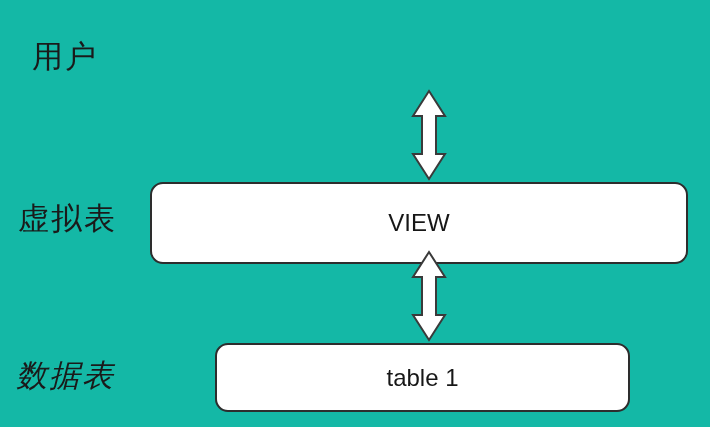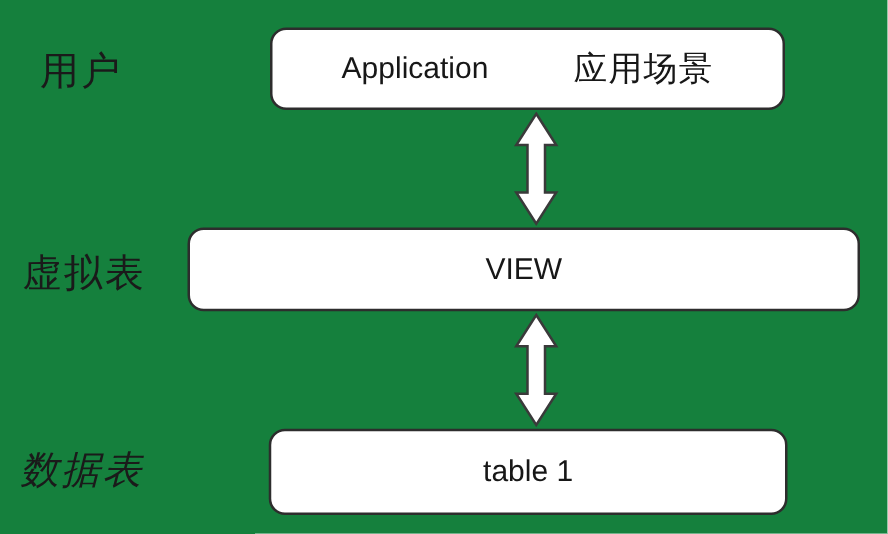--- a/index.html
+++ b/index.html
@@ -1,20 +1,20 @@
 <!DOCTYPE html>
 <html><head>
 <meta charset="utf-8">
 <style>
   html, body { margin: 0; padding: 0; background: #ffffff; }
   .canvas {
     position: relative;
     width: 710px;
     height: 427px;
-    background: #15803d;
+    background: #14b8a6;
     font-family: "Liberation Sans", sans-serif;
     color: #171717;
     overflow: hidden;
   }
   .row-label {
     position: absolute;
     font-size: 31px;
     font-weight: 500;
     letter-spacing: 2px;
     color: #1a1a1a;
@@ -29,44 +29,40 @@
     background: #ffffff;
     border: 2px solid #2d2d2d;
     border-radius: 13px;
     font-size: 24px;
     color: #171717;
     white-space: nowrap;
   }
   .cjk-lg { font-size: 27px; letter-spacing: 1px; }
   .node-text { display: inline-block; }
   #app-box    { left: 216px; top: 22px;  width: 412px; height: 66px; gap: 68px; }
-  #view-box   { left: 150px; top: 182px; width: 538px; height: 67px; gap: 88px; }
+  #view-box   { left: 150px; top: 182px; width: 538px; height: 82px; gap: 88px; }
   #tables-box { left: 215px; top: 343px; width: 415px; height: 69px; gap: 52px; text-align: right; }
   #label-user    { left: 32px; top: 36px; }
   #label-virtual { left: 18px; top: 198px; }
   #label-data    { left: 16px; top: 355px; font-style: italic; }
   .arrow {
     position: absolute;
     width: 40px;
     height: 92px;
   }
   #arrow-1 { left: 409px; top: 89px; }
   #arrow-2 { left: 409px; top: 250px; }
 </style>
 </head>
 <body>
 
 <div class="canvas">
 
   <div class="row-label" id="label-user">用户</div>
 
-  <div class="node" id="app-box">
-    <span class="node-text">Application</span>
-    <span class="node-text cjk-lg">应用场景</span>
-  </div>
 
   <svg class="arrow" id="arrow-1" viewBox="0 0 40 92" aria-hidden="true">
     <path d="M20 2 L36 27 L27 27 L27 65 L36 65 L20 90 L4 65 L13 65 L13 27 L4 27 Z" fill="#ffffff" stroke="#3a3a3a" stroke-width="2" stroke-linejoin="miter"></path>
   </svg>
 
   <div class="row-label" id="label-virtual">虚拟表</div>
 
   <div class="node" id="view-box">
     <span class="node-text">VIEW</span>
   </div>

